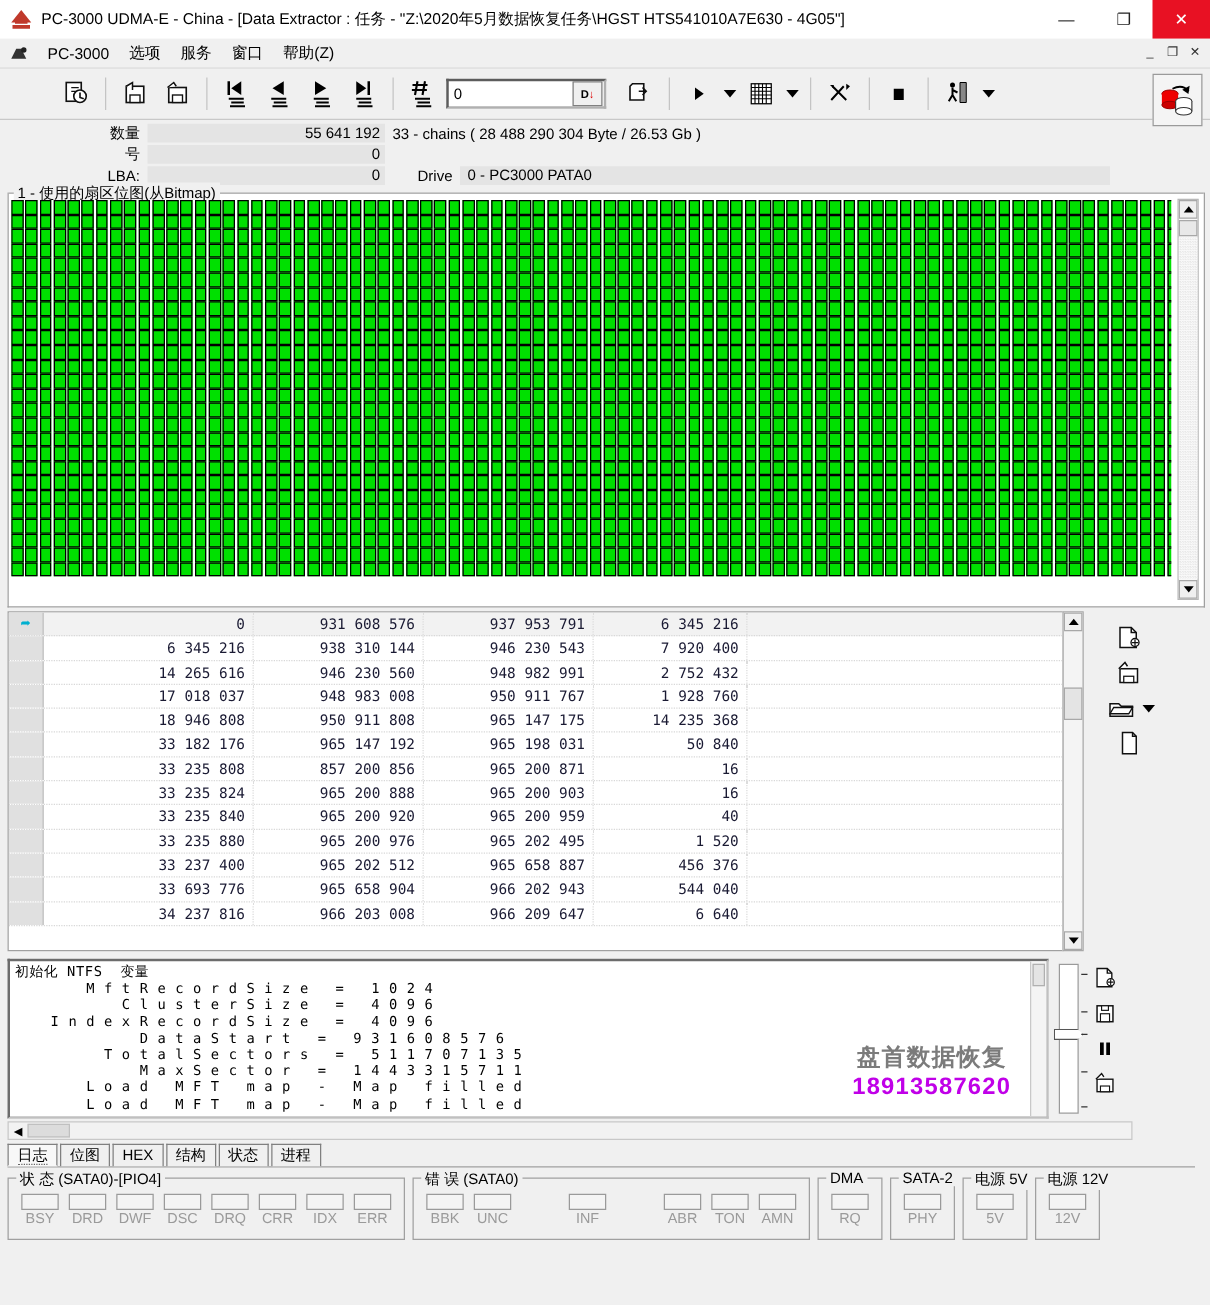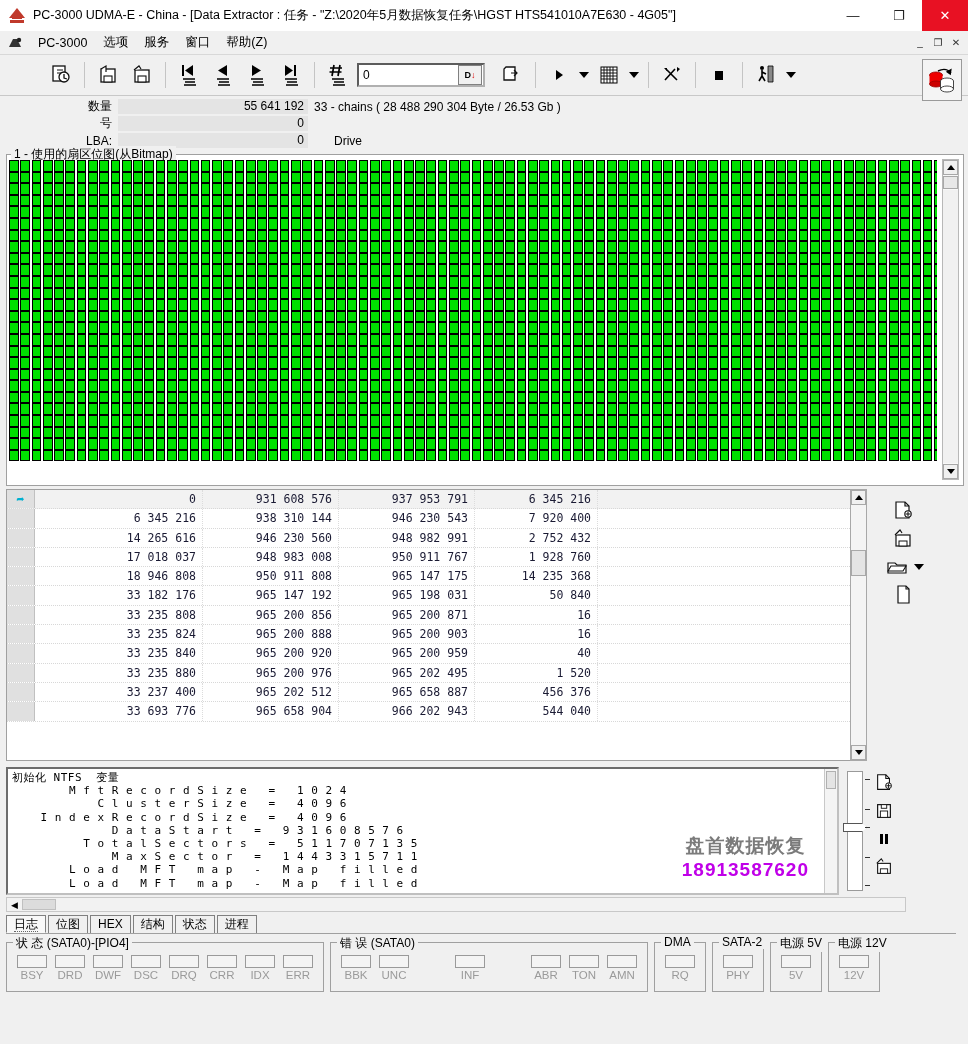--- a/index.html
+++ b/index.html
@@ -356,20 +356,21 @@
     <div class="infoextra">33 - chains  ( 28 488 290 304 Byte /  26.53 Gb )</div>
   </div>
   <div class="inforow">
     <div class="infolabel">号</div>
     <div class="infoval">0</div>
   </div>
   <div class="inforow">
     <div class="infolabel">LBA:</div>
     <div class="infoval">0</div>
     <div class="drvlabel">Drive</div>
+    <div class="infoval wide">0 - PC3000 PATA0</div>
   </div>
 </div>
 
 <div id="bitmap-group">
   <div id="bitmap-topline-r"></div>
   <div id="bitmap-legend">1 - 使用的扇区位图(从Bitmap)</div>
   <div id="bitmap-area">
       <div class="bm-row">
         <div class="bm-cell" style="background: rgb(0, 224, 0); border-color: rgb(0, 0, 0);"></div>
         <div class="bm-cell" style="background: rgb(0, 224, 0); border-color: rgb(0, 0, 0);"></div>
@@ -2642,21 +2643,21 @@
           <div class="td gut"></div>
           <div class="td" style="width: 168px;">33 182 176</div>
           <div class="td" style="width: 136px;">965 147 192</div>
           <div class="td" style="width: 136px;">965 198 031</div>
           <div class="td" style="width: 123px;">50 840</div>
           <div class="td about" style="text-align: left;"></div>
         </div>
         <div class="trow">
           <div class="td gut"></div>
           <div class="td" style="width: 168px;">33 235 808</div>
-          <div class="td" style="width: 136px;">965 200 856</div>
+          <div class="td" style="width: 136px;">857 200 856</div>
           <div class="td" style="width: 136px;">965 200 871</div>
           <div class="td" style="width: 123px;">16</div>
           <div class="td about" style="text-align: left;"></div>
         </div>
         <div class="trow">
           <div class="td gut"></div>
           <div class="td" style="width: 168px;">33 235 824</div>
           <div class="td" style="width: 136px;">965 200 888</div>
           <div class="td" style="width: 136px;">965 200 903</div>
           <div class="td" style="width: 123px;">16</div>
@@ -2685,20 +2686,28 @@
           <div class="td" style="width: 136px;">965 658 887</div>
           <div class="td" style="width: 123px;">456 376</div>
           <div class="td about" style="text-align: left;"></div>
         </div>
         <div class="trow">
           <div class="td gut"></div>
           <div class="td" style="width: 168px;">33 693 776</div>
           <div class="td" style="width: 136px;">965 658 904</div>
           <div class="td" style="width: 136px;">966 202 943</div>
           <div class="td" style="width: 123px;">544 040</div>
+          <div class="td about" style="text-align: left;"></div>
+        </div>
+        <div class="trow">
+          <div class="td gut"></div>
+          <div class="td" style="width: 168px;">34 237 816</div>
+          <div class="td" style="width: 136px;">966 203 008</div>
+          <div class="td" style="width: 136px;">966 209 647</div>
+          <div class="td" style="width: 123px;">6 640</div>
           <div class="td about" style="text-align: left;"></div>
         </div>
       </div>
   </div>
   <div id="tbl-scroll">
     <div class="sb-arrow">
         <i class="up"></i>
       </div>
     <div id="tbl-thumb"></div>
     <div class="sb-arrow" style="position:absolute;bottom:0;left:0;">

